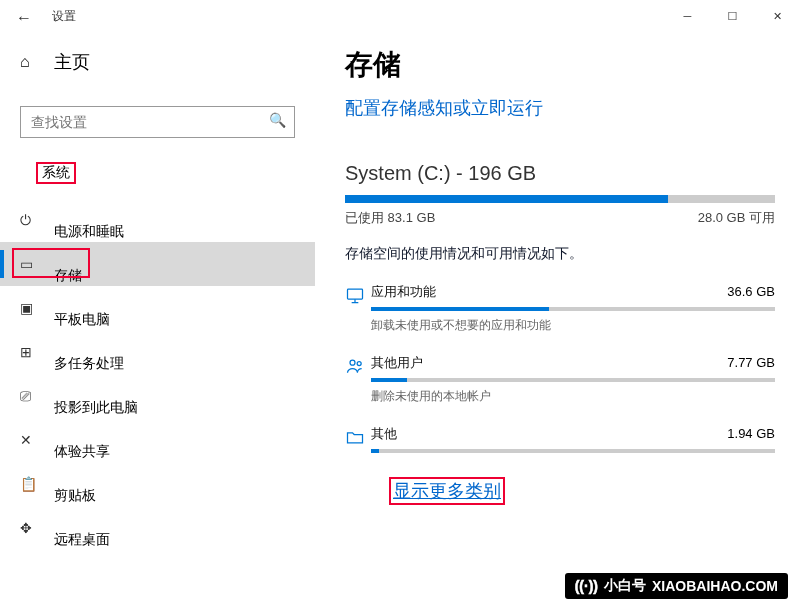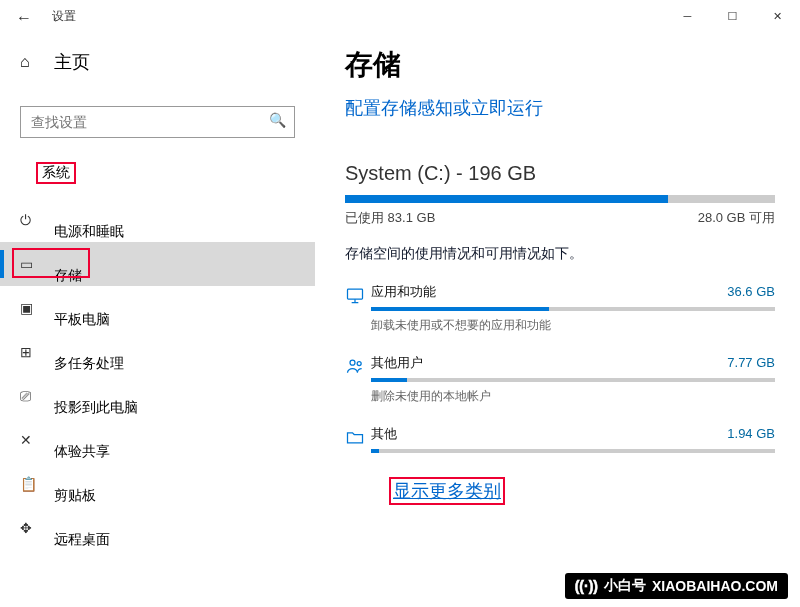--- a/index.html
+++ b/index.html
@@ -40,21 +40,21 @@
     .bar-used { height: 8px; background: #0078d7; }
     .usage-row { width: 430px; display: flex; justify-content: space-between; font-size: 13px; color: #444; }
     .desc { font-size: 14px; color: #0f172a; margin-top: 18px; }
 
     .cat { display: flex; margin-top: 20px; width: 430px; position: relative; }
     .cat .cicon { width: 26px; color: #0078d7; font-size: 18px; flex-shrink: 0; margin-top: 2px; }
     .cat .ccicon svg { width: 20px; height: 20px; }
     .cat .cbody { flex: 1; }
     .cat .crow { display: flex; justify-content: space-between; align-items: baseline; }
     .cat .cname { font-size: 13px; color: #111; }
-    .cat .csize { font-size: 13px; color: #0369a1; }
+    .cat .csize { font-size: 13px; color: #000000; }
     .cat .cbar { height: 4px; background: #ccc; margin: 6px 0; }
     .cat .cbar .cfill { height: 4px; background: #0078d7; }
     .cat .cdesc { font-size: 12px; color: #666; }
     .cat-highlight { position: absolute; left: -10px; right: -8px; top: -6px; bottom: -4px; border: 2px solid #e03; pointer-events: none; }
 
     .show-more { margin-top: 18px; padding-left: 44px; }
     .more-box { display: inline-block; border: 2px solid #e03; padding: 0 2px; }
 
     .wm-logo { position: absolute; right: 12px; bottom: 8px; background: #000; color: #fff; font-size: 14px; font-weight: 700; padding: 4px 10px; border-radius: 3px; display: flex; align-items: center; gap: 6px; }
     .wm-logo .th { -webkit-text-stroke: 0.5px #fff; }

